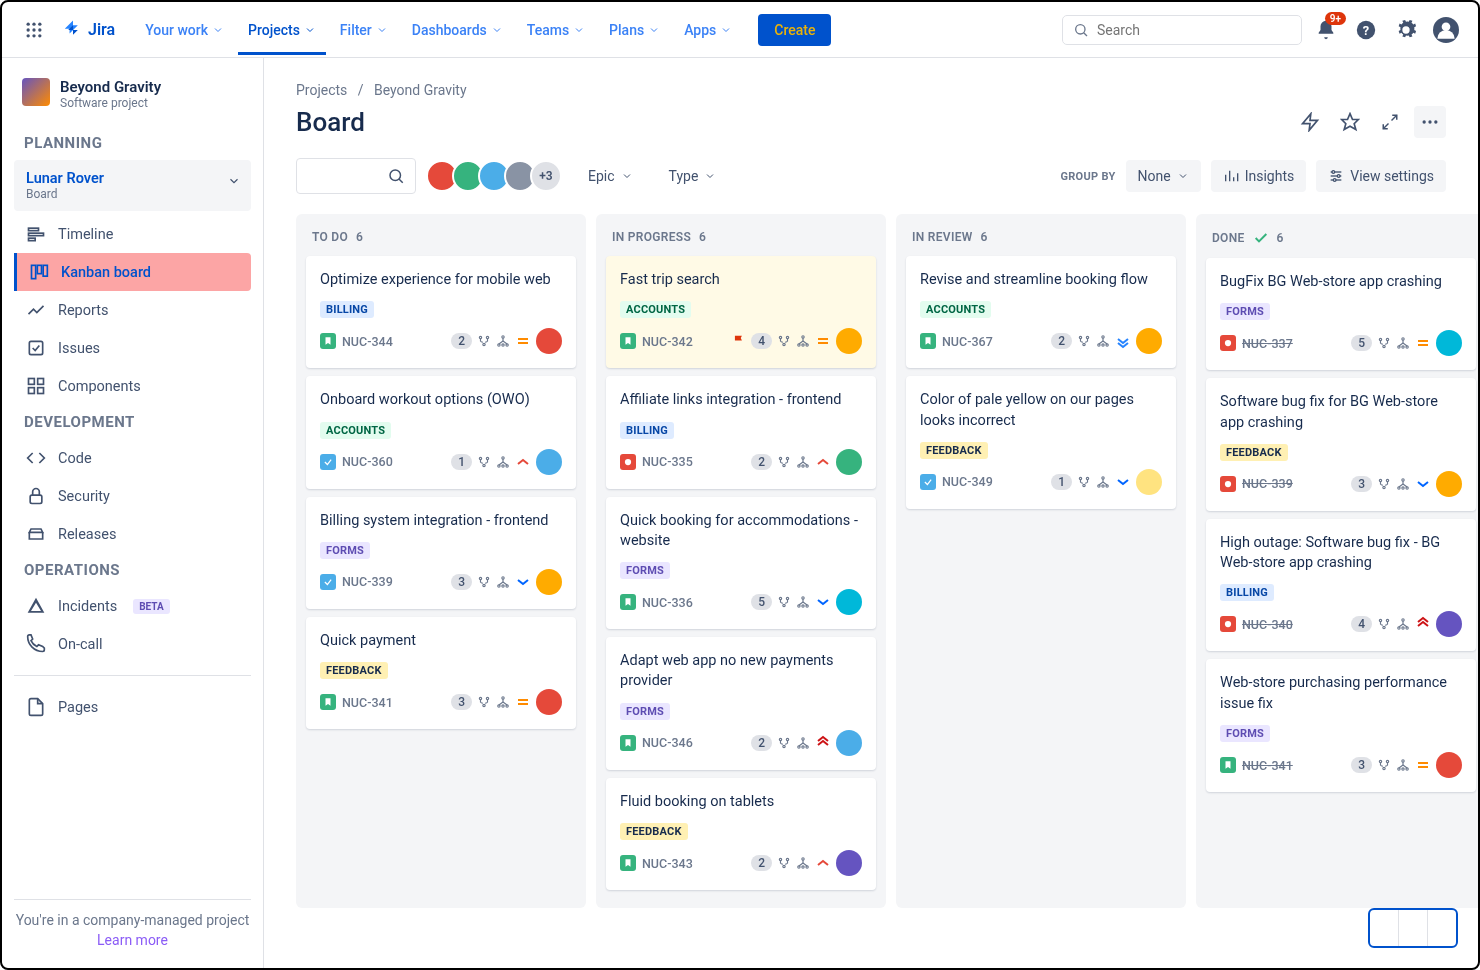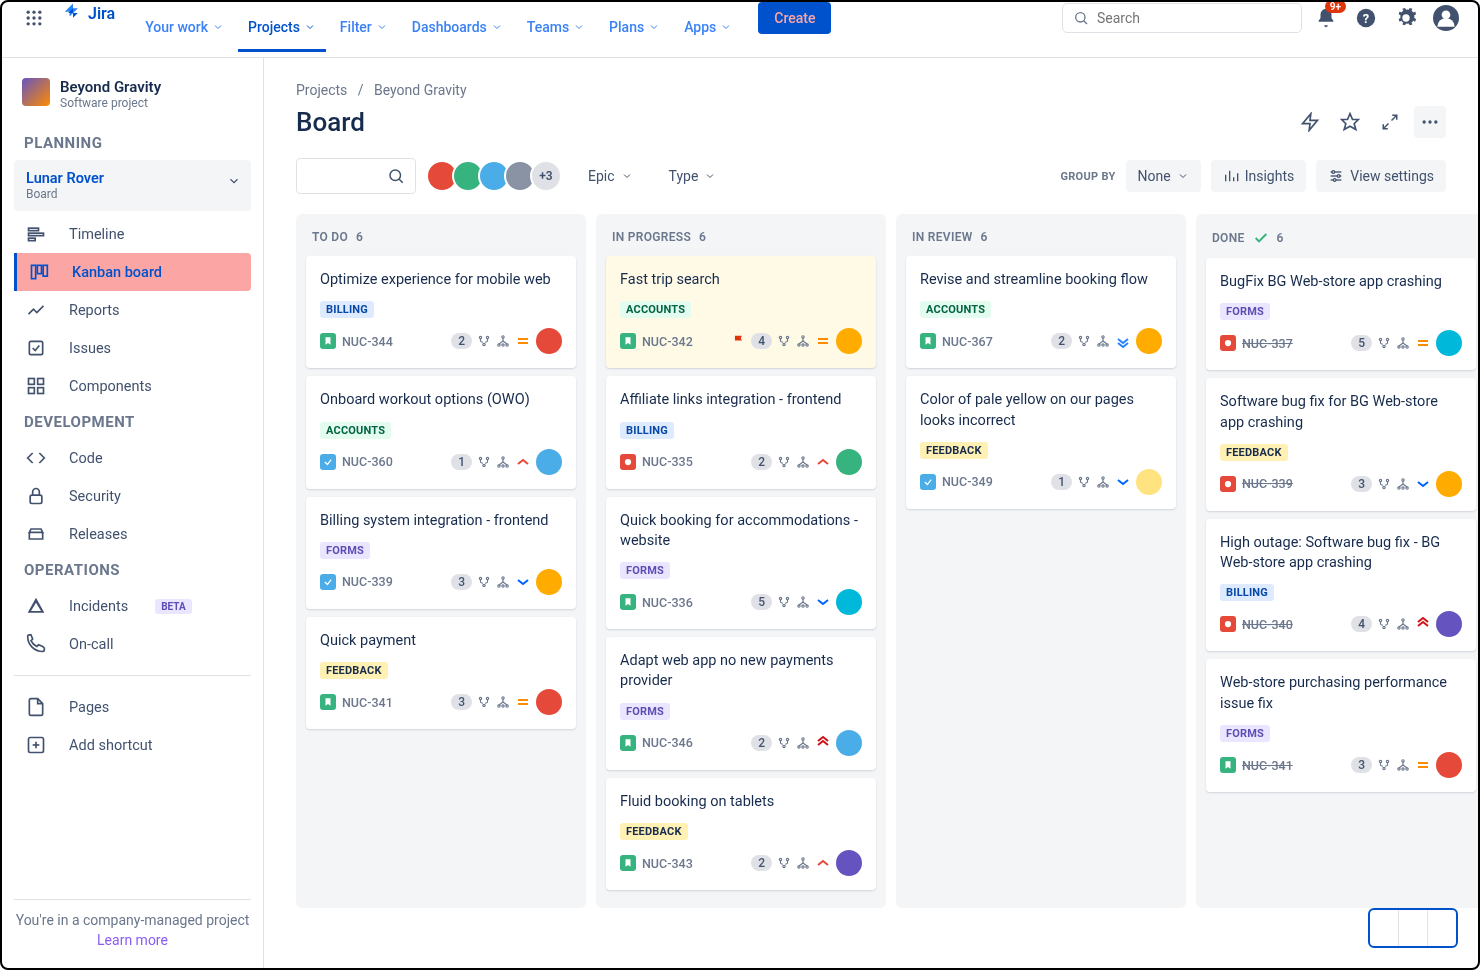--- a/index.html
+++ b/index.html
@@ -1,37 +1,37 @@
 <!DOCTYPE html>
 <html><head>
 <meta charset="utf-8">
 <style>
 *{box-sizing:border-box;margin:0;padding:0;font-family:-apple-system,BlinkMacSystemFont,"Segoe UI",Roboto,sans-serif}
 body{background:#fff;color:#172B4D;font-size:14px}
 .app{width:1480px;height:970px;border:2px solid #000;border-radius:8px;overflow:hidden;display:flex;flex-direction:column;background:#fff;transform-origin:top left}
-.topbar{height:56px;border-bottom:1px solid #DFE1E6;display:flex;align-items:flex-start;padding:0 16px;gap:4px}
+.topbar{height:56px;border-bottom:1px solid #DFE1E6;display:flex;align-items:center;padding:0 16px;gap:4px}
 .app-switcher{width:32px;height:32px;display:flex;align-items:center;justify-content:center;cursor:pointer;border-radius:3px}
 .jira-logo{display:flex;align-items:center;gap:4px;color:#0052CC;font-weight:600;padding:0 8px;font-size:16px}
 .nav-items{display:flex;gap:4px;margin-left:8px}
 .nav-item{padding:8px 10px;border-radius:3px;cursor:pointer;display:flex;align-items:center;gap:4px;font-weight:500;color:#3b82f6}
 .nav-item.active{color:#0052CC;border-bottom:3px solid #0052CC;border-radius:0;padding-bottom:14px;padding-top:17px}
-.create-btn{background:#0052CC;color:#fca5a5;border:none;padding:8px 16px;border-radius:4px;font-weight:500;cursor:pointer;margin-left:12px;font-size:14px}
+.create-btn{background:#0052CC;color:#eab308;border:none;padding:8px 16px;border-radius:4px;font-weight:500;cursor:pointer;margin-left:12px;font-size:14px}
 .topbar-right{margin-left:auto;display:flex;align-items:center;gap:8px}
 .search-box{display:flex;align-items:center;border:1px solid #DFE1E6;border-radius:5px;padding:6px 10px;width:240px;gap:8px;color:#6B778C}
 .search-box input{border:none;outline:none;flex:1;font-size:14px;color:#6B778C}
 .icon-btn{width:32px;height:32px;display:flex;align-items:center;justify-content:center;cursor:pointer;border-radius:50%;color:#42526E;position:relative}
 .notif-badge{position:absolute;top:-2px;right:-4px;background:#DE350B;color:#fff;font-size:10px;padding:1px 5px;border-radius:8px;font-weight:600}
 .main{flex:1;display:flex;overflow:hidden}
 .sidebar{width:262px;border-right:1px solid #DFE1E6;padding:20px 12px;overflow-y:auto;display:flex;flex-direction:column}
 .project-header{display:flex;gap:10px;align-items:flex-start;padding:0 8px 16px}
 .project-icon{width:28px;height:28px;background:linear-gradient(135deg,#6554C0,#FF8B00);border-radius:4px;flex-shrink:0}
 .project-name{font-weight:600;font-size:15px;color:#172B4D}
 .project-type{font-size:12px;color:#6B778C}
 .section-label{font-size:15px;font-weight:700;color:#6B778C;padding:8px 10px;letter-spacing:0.5px}
-.side-item{display:flex;align-items:center;gap:23px;padding:9px 12px;border-radius:4px;cursor:pointer;color:#42526E;font-size:14.5px}
+.side-item{display:flex;align-items:center;gap:12px;padding:9px 12px;border-radius:4px;cursor:pointer;color:#42526E;font-size:14.5px}
 .side-item.selected{background:#fca5a5;color:#0052CC;font-weight:500;border-left:3px solid #0052CC;border-radius:0 4px 4px 0}
 .side-item .icon{width:20px;height:20px;display:flex;align-items:center;justify-content:center;flex-shrink:0}
 .side-group{background:#F4F5F7;border-radius:4px;padding:10px 12px;margin-bottom:4px;position:relative}
 .side-group-title{color:#0052CC;font-weight:600;font-size:14.5px}
 .side-group-sub{font-size:12px;color:#6B778C}
 .side-chevron{position:absolute;right:10px;top:14px;color:#42526E}
 .beta-badge{background:#EAE6FF;color:#5E4DB2;font-size:10px;padding:2px 6px;border-radius:3px;font-weight:700;margin-left:4px}
 .sidebar-footer{margin-top:auto;border-top:1px solid #DFE1E6;padding-top:12px;text-align:center;font-size:14px;color:#6B778C}
 .sidebar-footer a{color:#8b5cf6;text-decoration:none;display:block;margin-top:4px}
 .content{flex:1;padding:24px 32px;overflow:auto;position:relative}
@@ -307,30 +307,20 @@
       <div id="bottom-items">
           <div class="side-item">
             <span class="icon">
               <svg width="20" height="20" viewBox="0 0 24 24" fill="none" stroke="currentColor" stroke-width="2">
                 <path d="M14 2H6a2 2 0 00-2 2v16a2 2 0 002 2h12a2 2 0 002-2V8l-6-6z"></path>
                 <polyline points="14 2 14 8 20 8"></polyline>
               </svg>
             </span>
             <span>Pages</span>
           </div>
-          <div class="side-item">
-            <span class="icon">
-              <svg width="20" height="20" viewBox="0 0 24 24" fill="none" stroke="currentColor" stroke-width="2">
-                <rect x="3" y="3" width="18" height="18" rx="2"></rect>
-                <line x1="12" y1="8" x2="12" y2="16"></line>
-                <line x1="8" y1="12" x2="16" y2="12"></line>
-              </svg>
-            </span>
-            <span>Add shortcut</span>
-          </div>
         </div>
       <div class="sidebar-footer">
         <div>You're in a company-managed project</div>
         <a href="#">Learn more</a>
       </div>
     </div>
 
     <div class="content">
       <div class="breadcrumb">
         <span>Projects</span>

